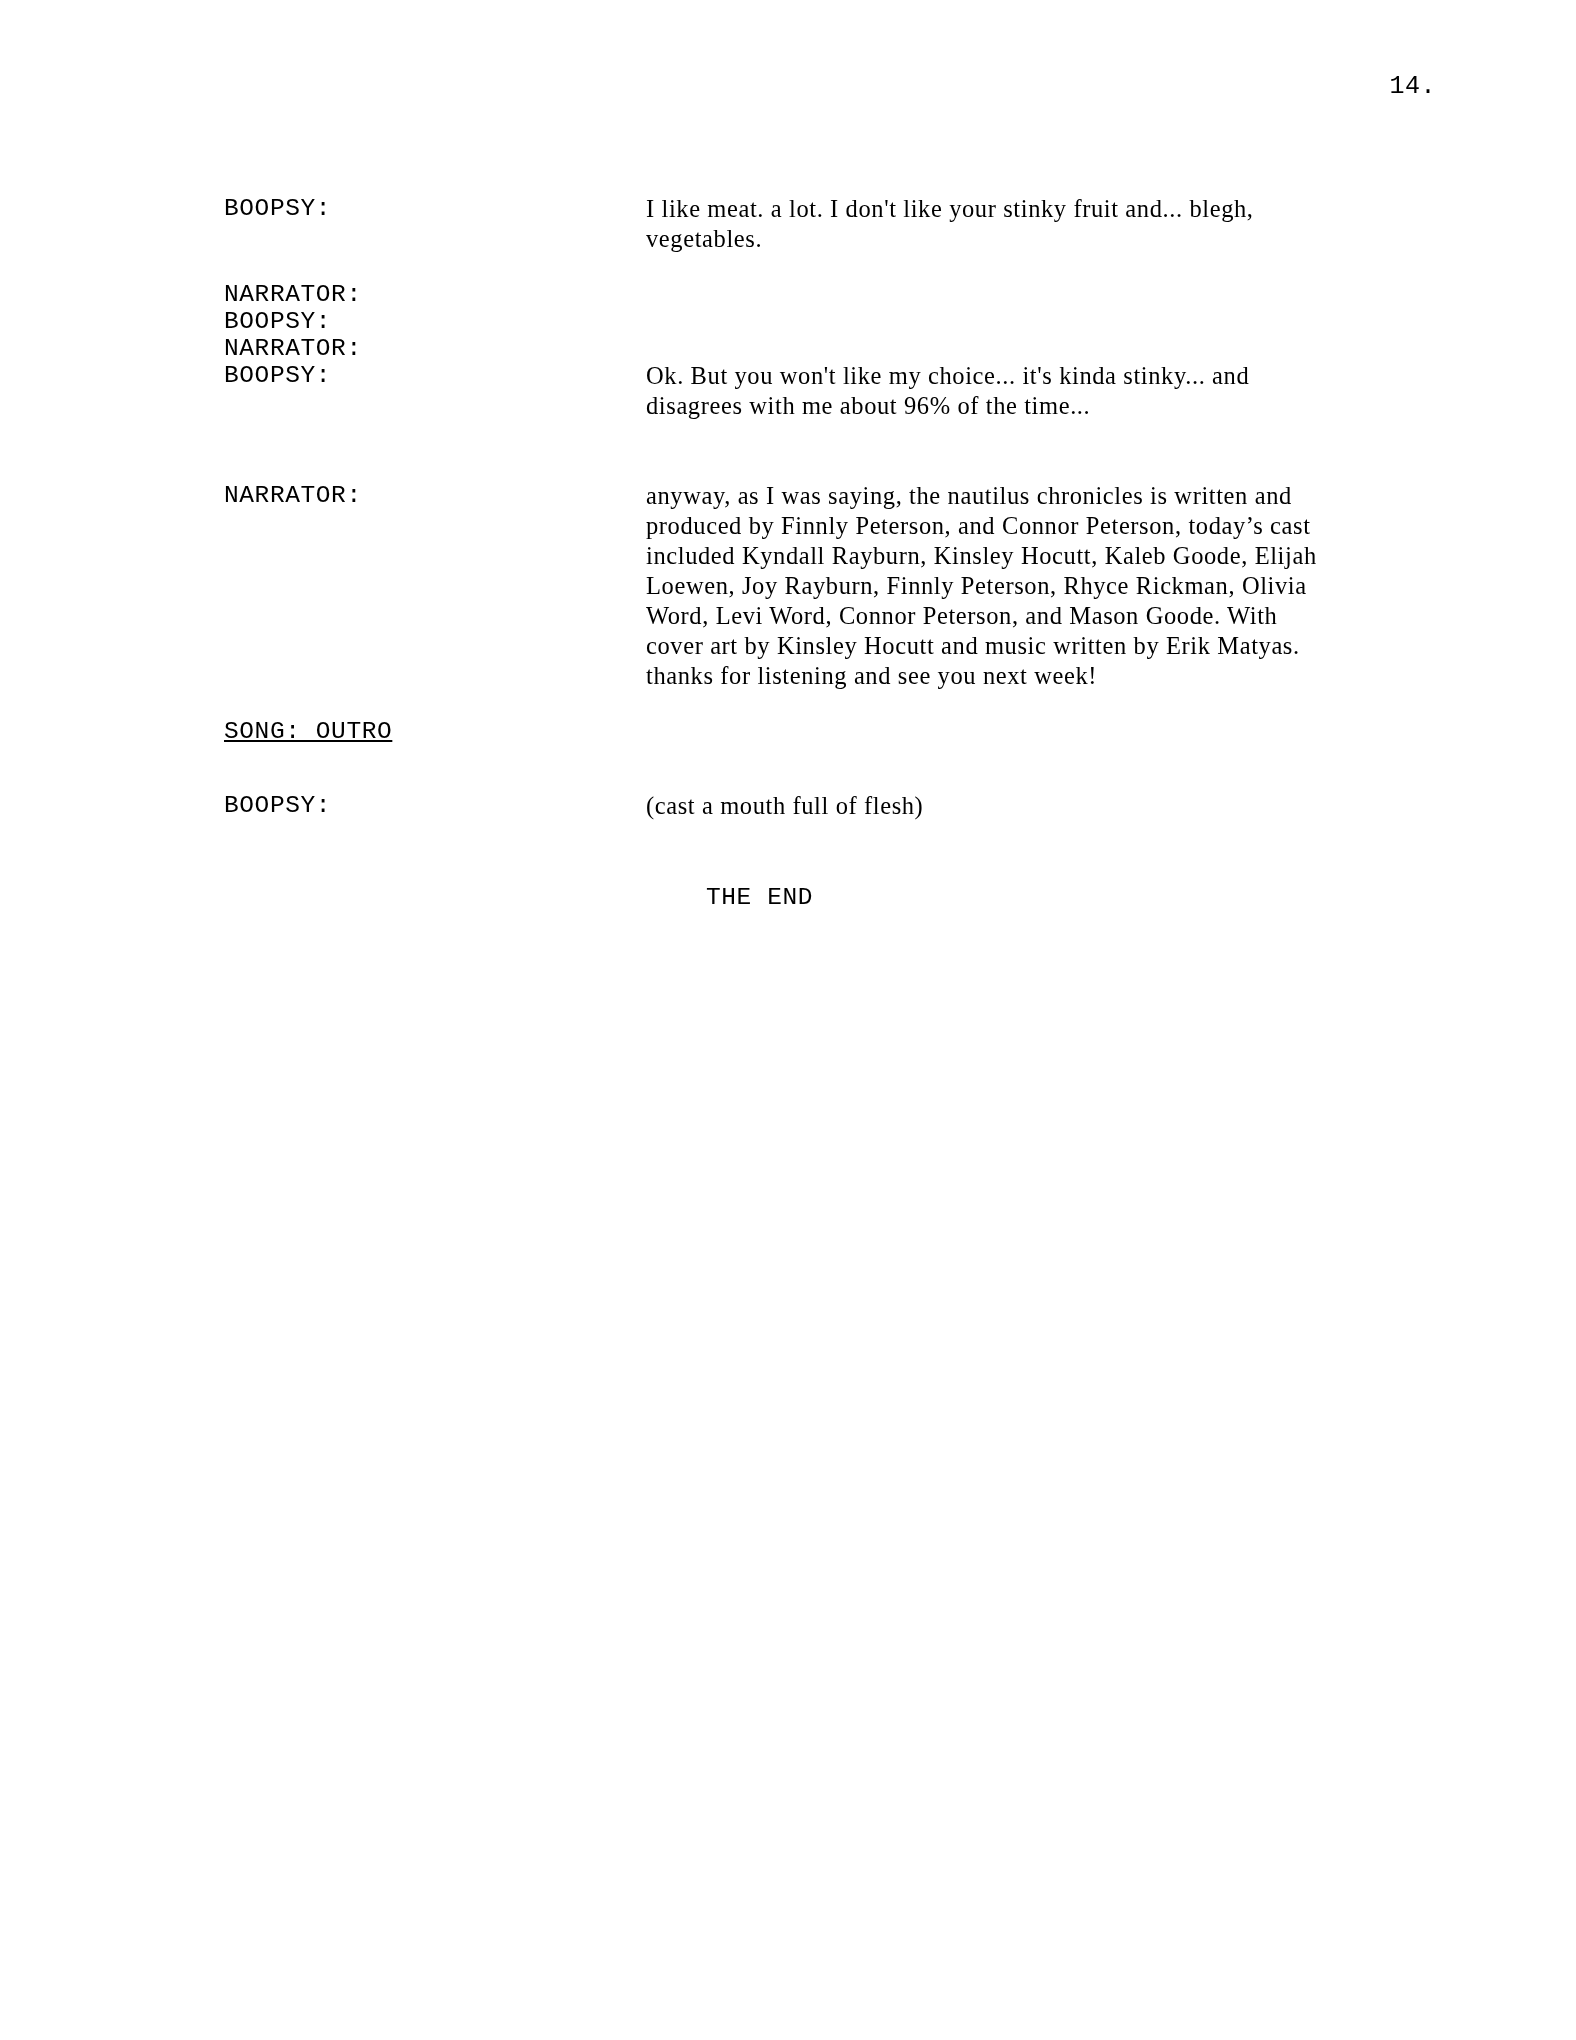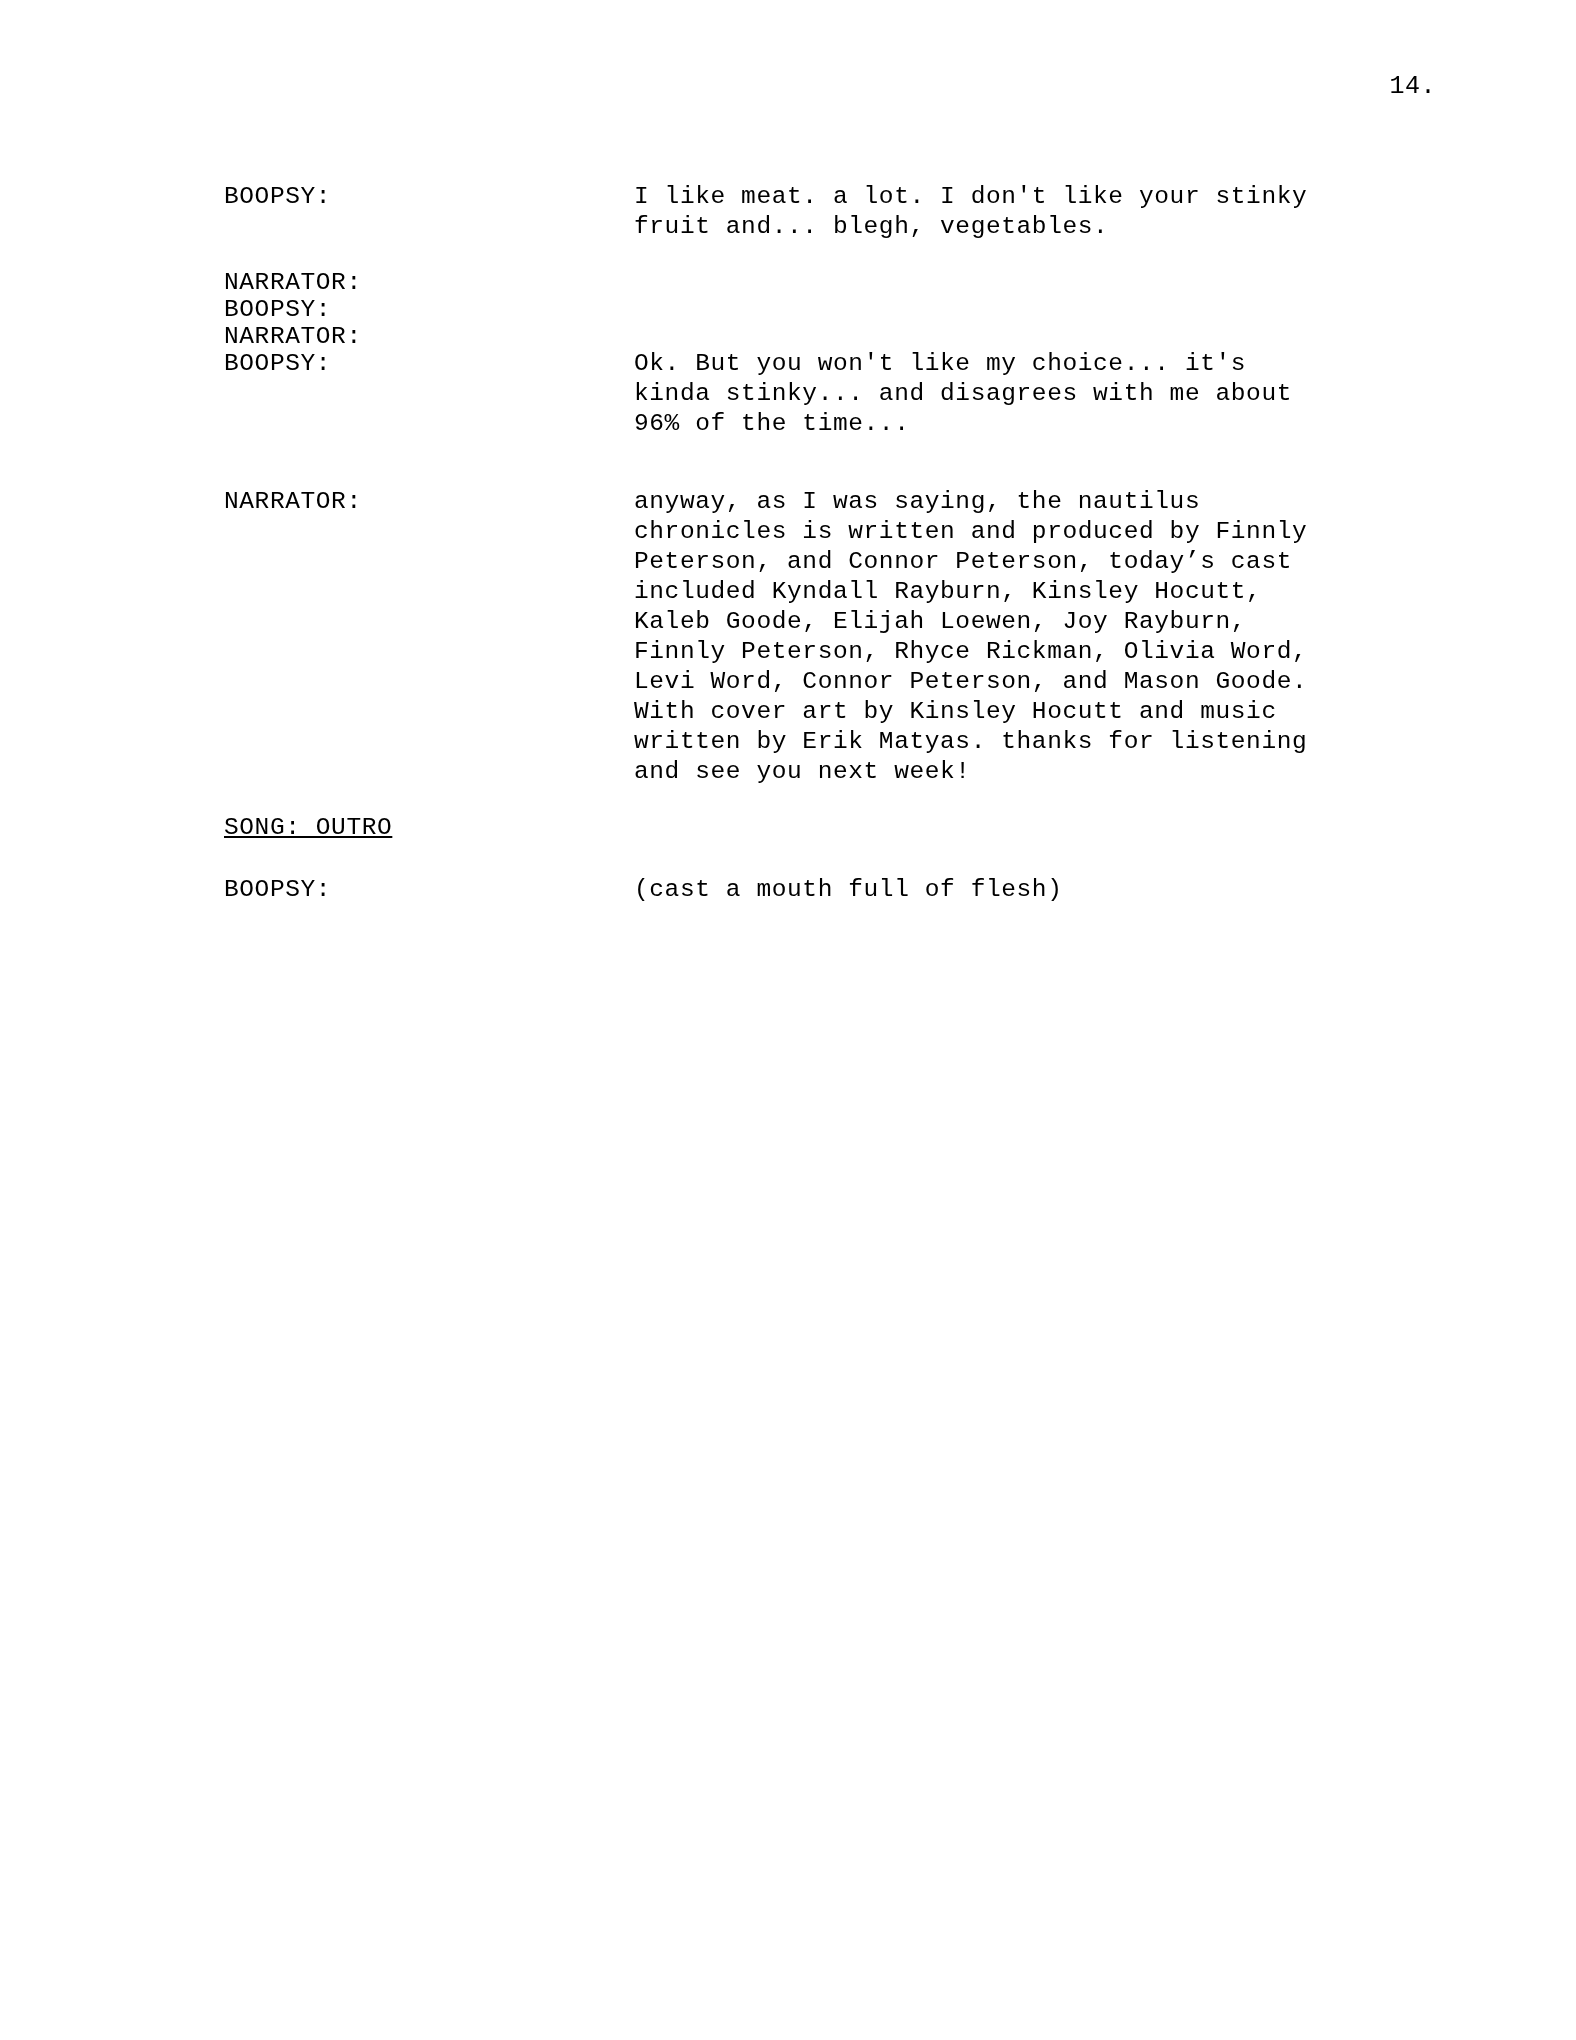--- a/index.html
+++ b/index.html
@@ -48,21 +48,22 @@
     white-space: pre;
   }
   .lines {
     margin-left: 634px;
     width: 700px;
     font-size: 24.5px;
     line-height: 30px;
     letter-spacing: 0.6px;
   }
   .lines p {
-    margin: 0;
+    margin: 12px;
+    font-family: Liberation Serif, serif;
   }
   .lines p + p {
     margin-top: 30px;
   }
   .song-heading {
     margin-left: 224px;
     margin-bottom: 32px;
     font-size: 24.5px;
     line-height: 30px;
     letter-spacing: 0.6px;
@@ -129,15 +130,16 @@
       <div class="song-heading">SONG: OUTRO</div>
     </div>
 
     <div class="block">
       <div class="speaker">BOOPSY:</div>
       <div class="lines">
         <p>(cast a mouth full of flesh)</p>
       </div>
     </div>
 
+    <div class="the-end">THE END</div>
 
   </div>
 </div>
 
 </body></html>

